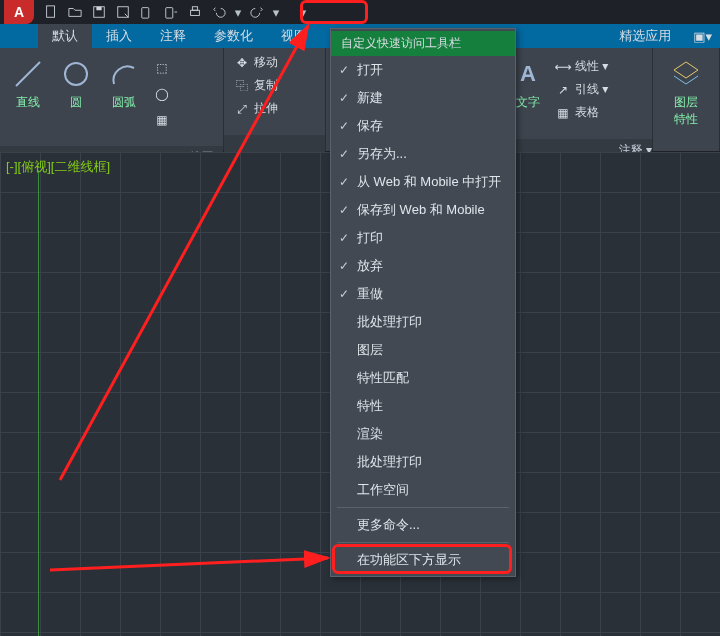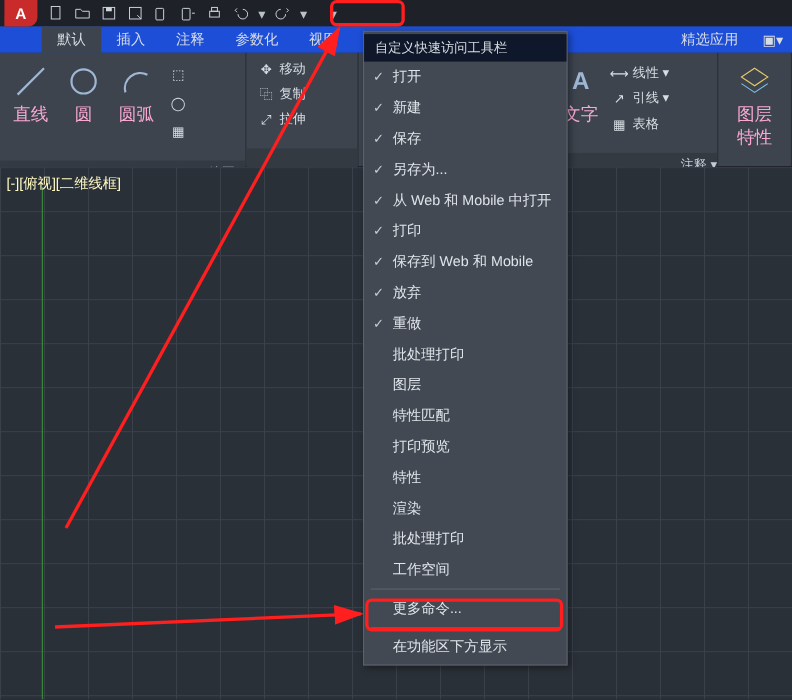--- a/index.html
+++ b/index.html
@@ -28,21 +28,21 @@
   }
   .qat { display: flex; gap: 6px; margin-left: 8px; }
   .qat-btn {
     width: 18px; height: 18px;
     display: flex; align-items: center; justify-content: center;
     color: #b8c0c9;
   }
   .qat-btn svg { width: 14px; height: 14px; }
   .menubar {
     height: 24px;
-    background: #1d4ed8;
+    background: #0369a1;
     display: flex; align-items: stretch;
     padding-left: 38px;
   }
   .menubar .tab {
     padding: 0 14px;
     display: flex; align-items: center;
     color: #d8dde3;
     font-size: 13px;
   }
   .menubar .tab.active {
@@ -71,58 +71,58 @@
   .bigbtn {
     width: 44px;
     display: flex; flex-direction: column; align-items: center;
     gap: 4px;
     padding-top: 6px;
   }
   .bigbtn .icon {
     width: 32px; height: 32px;
     display: flex; align-items: center; justify-content: center;
   }
-  .bigbtn .lbl { font-size: 16px; color: #f9a8d4; }
+  .bigbtn .lbl { font-size: 12px; color: #86efac; }
   .smallrow { display: flex; align-items: center; gap: 4px; padding: 2px 4px; font-size: 12px; }
   .smallrow .ic { width: 16px; height: 16px; display:flex;align-items:center;justify-content:center;}
   .canvas {
     position: absolute;
     top: 152px; left: 0; right: 0; bottom: 0;
     background: #2a3038;
   }
   .grid {
     position: absolute; inset: 0;
     background-image:
       linear-gradient(#3a414b 1px, transparent 1px),
       linear-gradient(90deg, #3a414b 1px, transparent 1px);
     background-size: 40px 40px;
   }
   .viewcube-label {
     position: absolute; top: 158px; left: 6px;
-    font-size: 13px; color: #fef9c3;
+    font-size: 13px; color: #84cc16;
   }
   .axis-y {
     position: absolute;
     left: 38px; top: 170px; bottom: 0;
     width: 1px; background: #3b8f3b;
   }
   .dropdown {
     position: absolute;
     top: 28px; left: 330px;
     width: 186px;
     background: #424952;
     border: 1px solid #5a626d;
     box-shadow: 2px 2px 6px rgba(0,0,0,.4);
     padding: 2px 0;
     z-index: 50;
   }
   .dropdown .hdr {
     font-size: 12px; color: #d8dde3;
     padding: 4px 10px;
-    background: #0f172a;
+    background: #15803d;
   }
   .dropdown .item {
     display: flex; align-items: center;
     padding: 5px 10px 5px 26px;
     font-size: 13px; color: #e0e5eb;
     position: relative;
   }
   .dropdown .item.checked::before {
     content: "✓";
     position: absolute; left: 8px;
@@ -333,28 +333,27 @@
 <div class="viewcube-label">[-][俯视][二维线框]</div>
 
 <div class="dropdown">
   <div class="hdr">自定义快速访问工具栏</div>
   <div id="dd-items">
       <div class="item checked">打开</div>
       <div class="item checked">新建</div>
       <div class="item checked">保存</div>
       <div class="item checked">另存为...</div>
       <div class="item checked">从 Web 和 Mobile 中打开</div>
+      <div class="item checked">保存到 Web 和 Mobile</div>
       <div class="item checked">打印</div>
-      <div class="item checked">保存到 Web 和 Mobile</div>
       <div class="item checked">放弃</div>
       <div class="item checked">重做</div>
       <div class="item">批处理打印</div>
       <div class="item">图层</div>
       <div class="item">特性匹配</div>
-      <div class="item">打印预览</div>
       <div class="item">特性</div>
       <div class="item">渲染</div>
       <div class="item">批处理打印</div>
       <div class="item">工作空间</div>
     </div>
   <div class="sep"></div>
   <div class="item">更多命令...</div>
   <div class="sep"></div>
   <div class="item">在功能区下方显示</div>
 </div>

